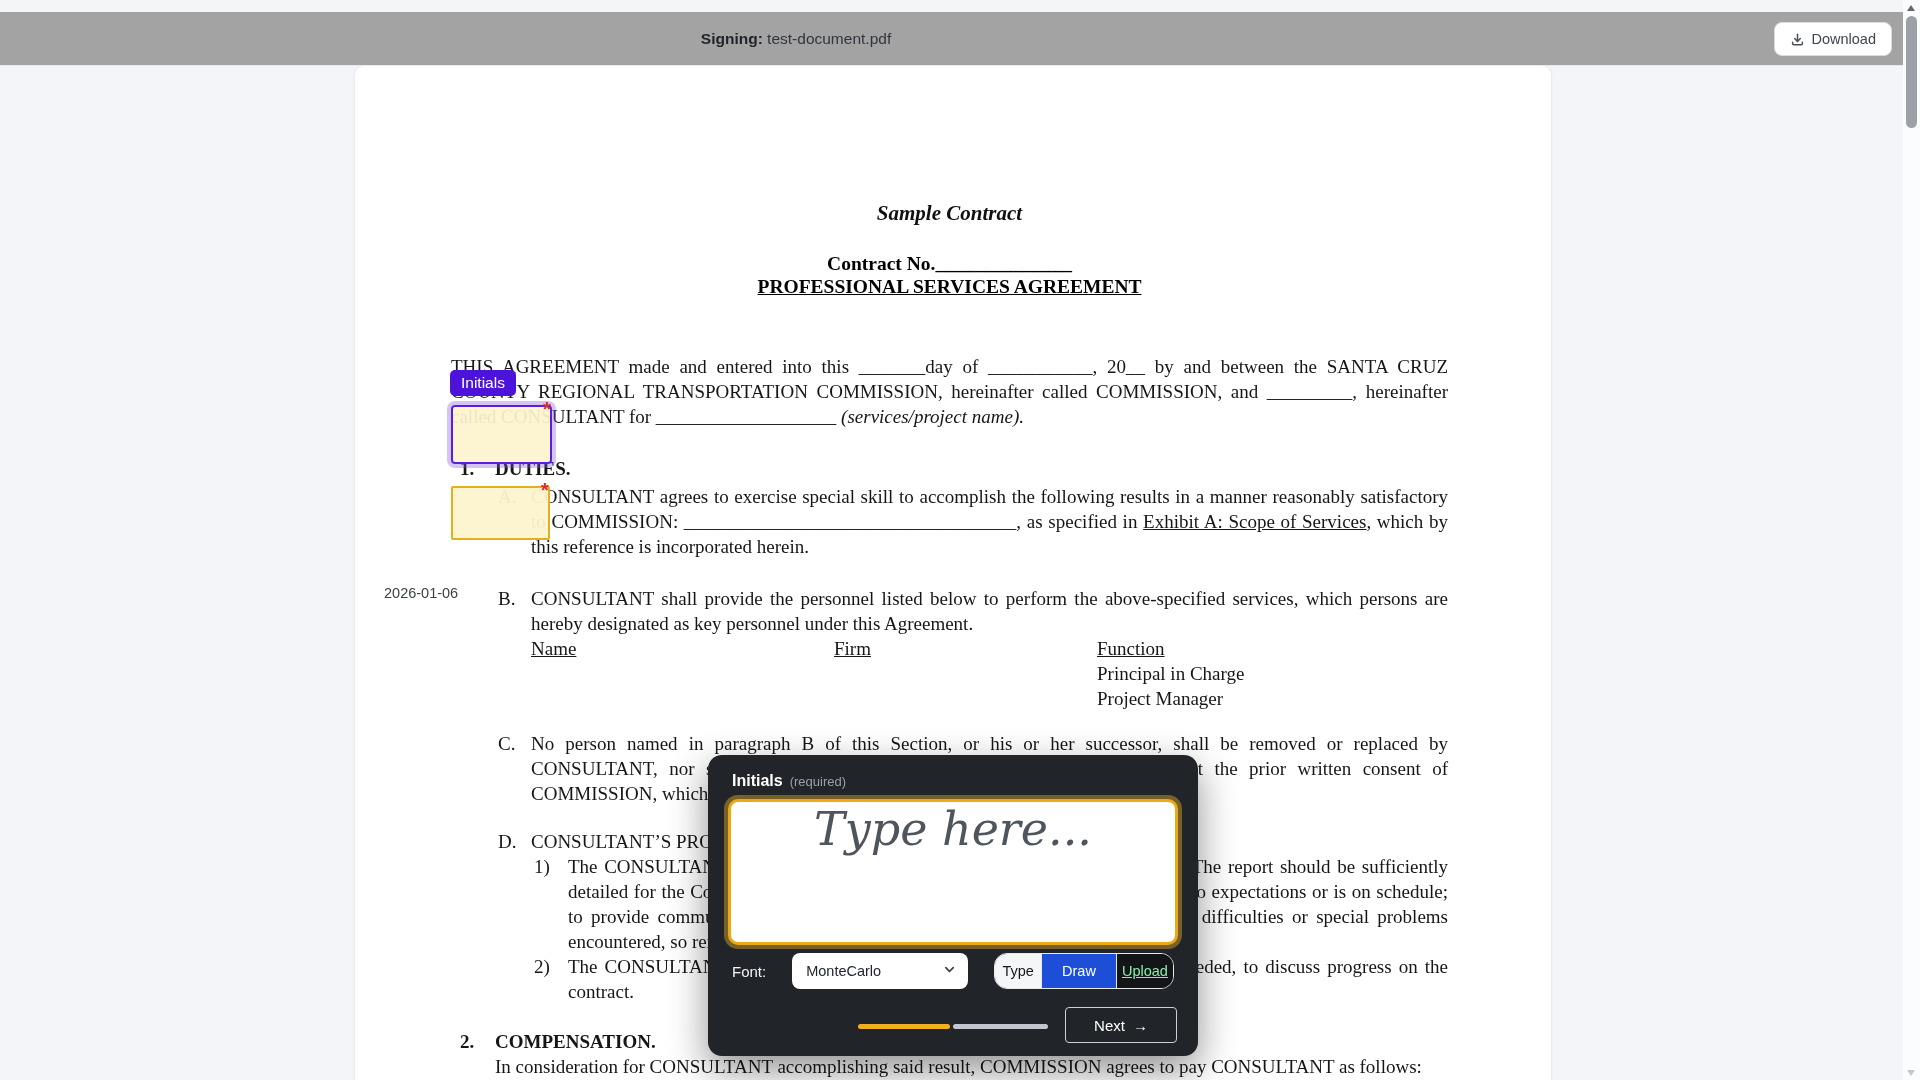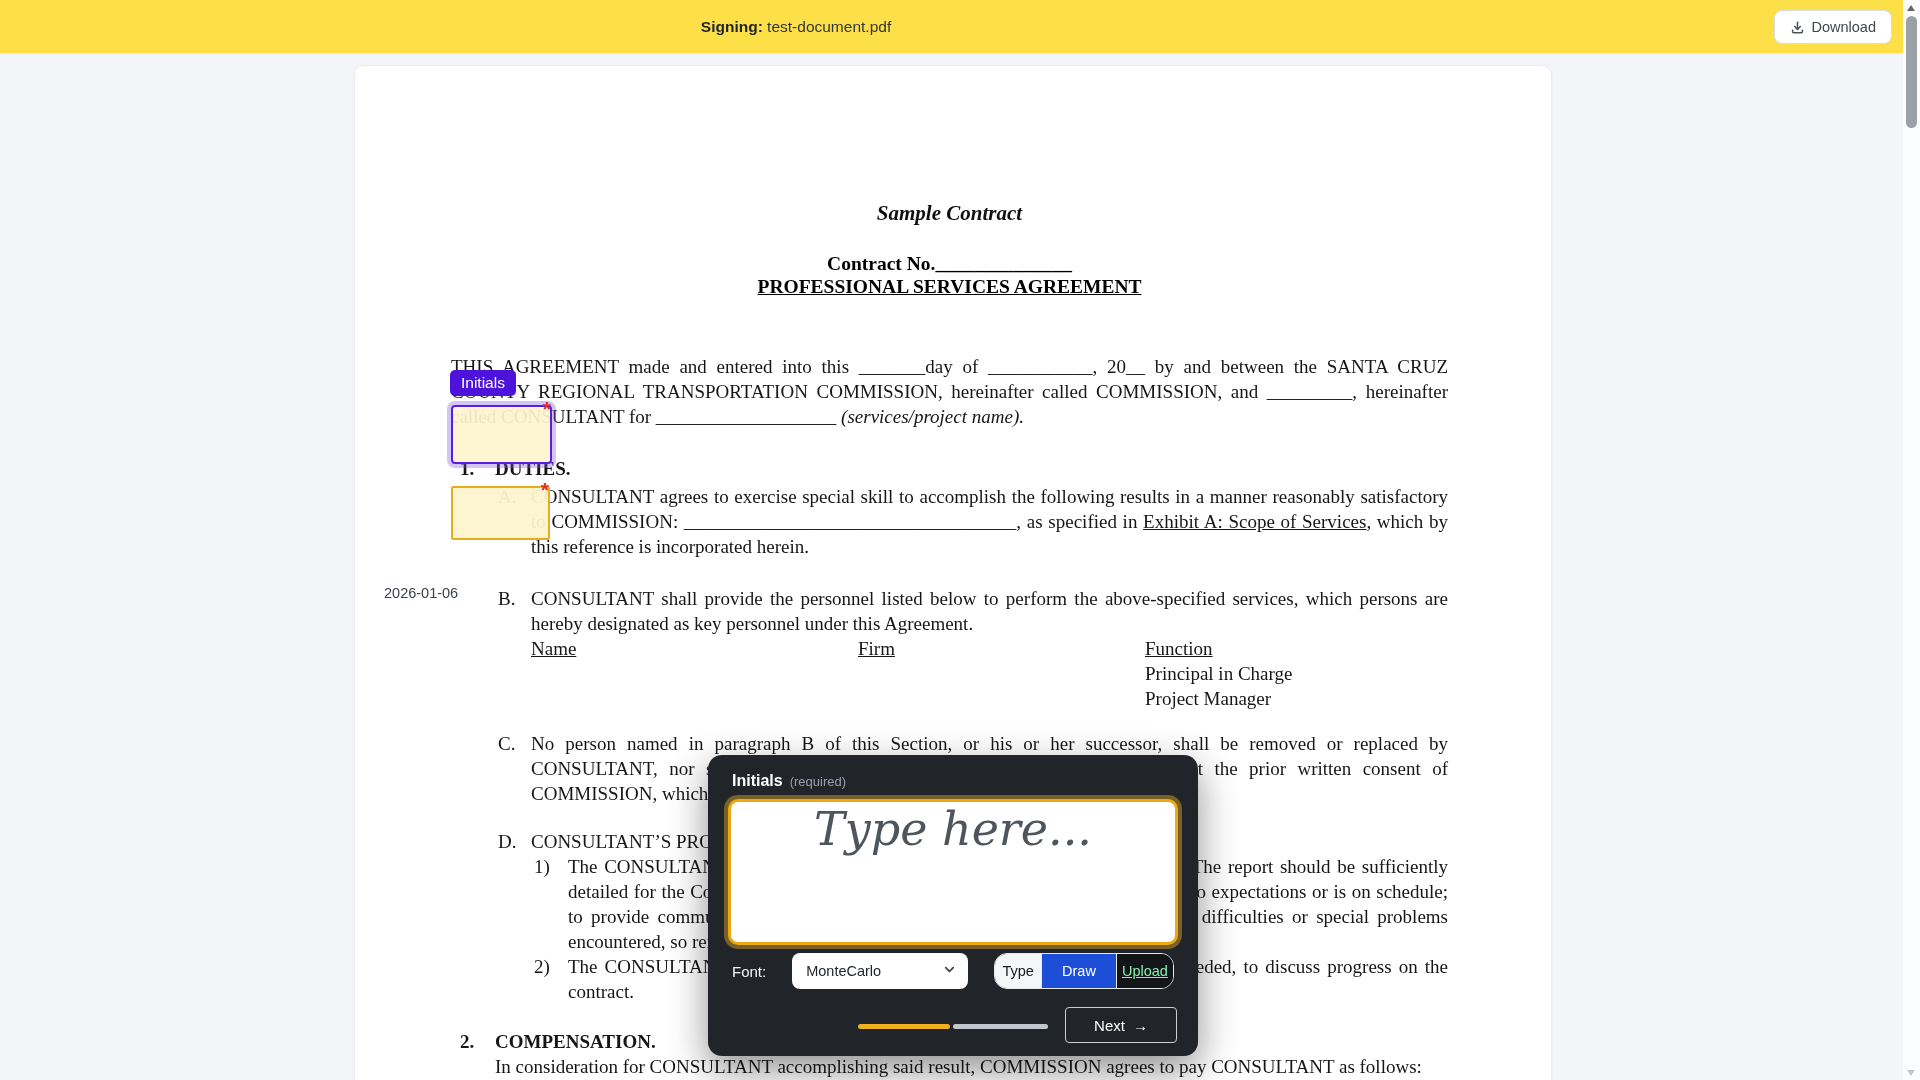--- a/index.html
+++ b/index.html
@@ -1,21 +1,21 @@
 <!DOCTYPE html>
 <html style="--accent-purple: #4D13DB; --field-fill: #FCF3D1; --field-border-active: #5A1EE0; --field-border-pending: #E4AE1C; --signature-border: #ECA915; --progress-active: #F2B01F; --progress-inactive: #C2C7CF; --asterisk-red: #E02B20;"><head>
 <meta charset="utf-8">
 <style>
   * { margin:0; padding:0; box-sizing:border-box; }
   html,body { width:1920px; height:1080px; overflow:hidden; background:#F4F5F8;
               font-family:"Liberation Sans", sans-serif; }
 
   
-  .topbar { position:absolute; left:0; top:0; width:1920px; height:54px;
-            background:#fde047; border-bottom:1px solid #E7E9EC; z-index:30; }
+  .topbar { position:absolute; left:0; top:12px; width:1920px; height:54px;
+            background:#a3a3a3; border-bottom:1px solid #E7E9EC; z-index:30; }
   .topbar-title { position:absolute; left:796px; top:50%; transform:translate(-50%,-50%);
                   font-size:15.5px; color:#30363D; white-space:nowrap; }
   .topbar-title .bold { font-weight:bold; color:#1E242B; }
   .dl-btn { position:absolute; right:28px; top:10px; height:34px; padding:0 15px;
             display:flex; align-items:center; gap:7px; background:#FFFFFF;
             border:1px solid #D9DDE2; border-radius:8px; font-size:14.5px; color:#3F464E;
             cursor:pointer; font-family:"Liberation Sans", sans-serif; }
   .dl-btn svg { display:block; }
 
   
@@ -37,21 +37,21 @@
   .sec-head .tit { }
   .sec1 { margin-top:27px; }
   .item { display:flex; margin-left:47px; }
   .item .letter { width:33px; flex-shrink:0; }
   .item .itext { width:917px; }
   .mB { margin-top:27px; }
   .mC { margin-top:20px; }
   .mD { margin-top:23px; }
   .u { text-decoration:underline; }
   .it { font-style:italic; }
-  .cols { display:flex;gap:24px; }
+  .cols { display:flex; }
   .col1 { width:303px; }
   .col2 { width:263px; }
   .col3 { flex:1; }
   .sub { display:flex; margin-left:3px; }
   .sub .snum { width:34px; flex-shrink:0; }
   .sub .stext { width:880px; }
   .sec2 { margin-top:25px; }
   .sec2-body { margin-left:44px; width:950px; }
 
   

